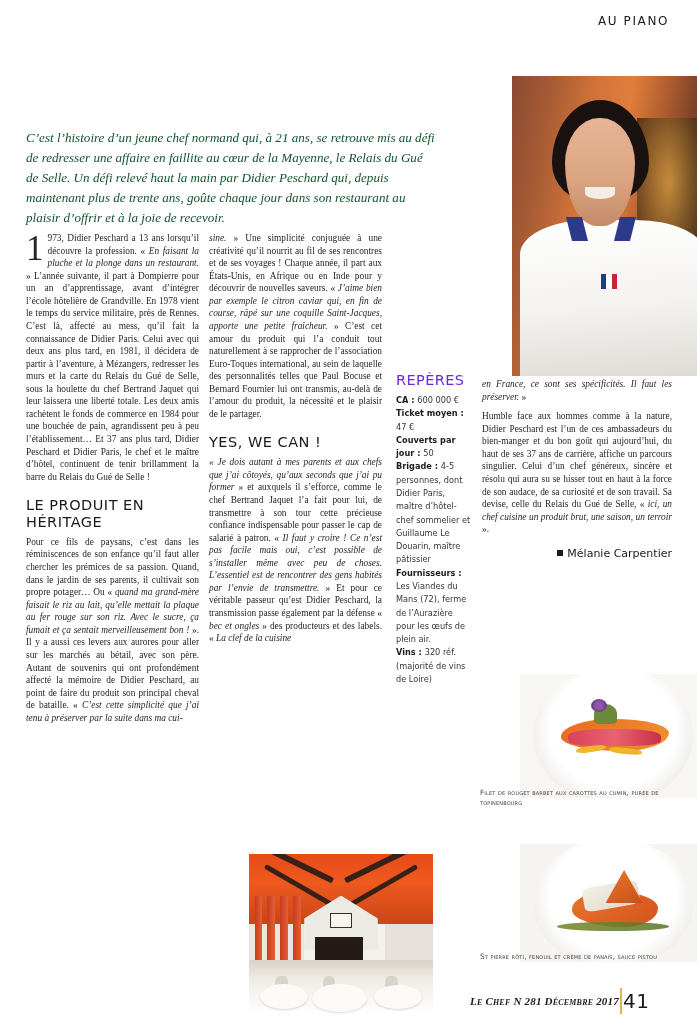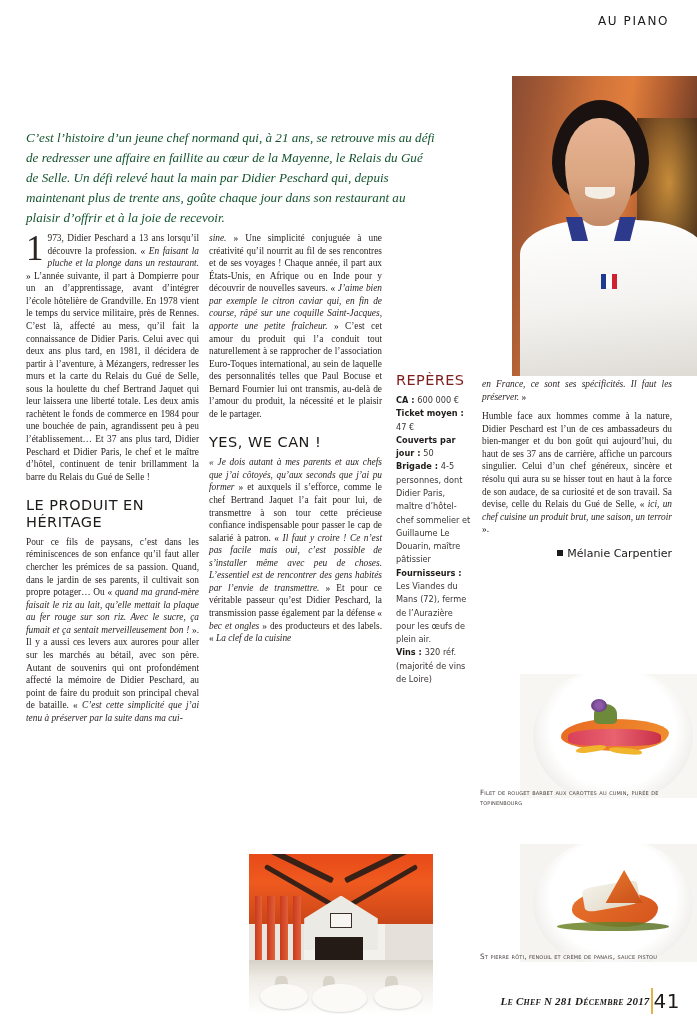--- a/index.html
+++ b/index.html
@@ -120,21 +120,21 @@
   .repere-box {
     position: absolute;
     left: 396px;
     top: 372px;
     width: 78px;
   }
   .repere-title {
     font-family: "DejaVu Sans", "Liberation Sans", sans-serif;
     font-size: 14.5px;
     letter-spacing: 0.4px;
-    color: #7f1d1d;
+    color: #6d28d9;
     margin: 0 0 6px 0;
   }
   .repere-body {
     font-family: "DejaVu Sans", "Liberation Sans", sans-serif;
     font-size: 8.2px;
     line-height: 1.62;
     color: #3a3533;
   }
   .repere-body b { font-weight: 700; color: #1f1c1a; }
 
@@ -189,21 +189,20 @@
   #caption-dish-2 { left: 480px; top: 952px; }
 
   
   .footer {
     position: absolute;
     left: 470px;
     top: 988px;
     width: 210px;
     display: flex;
     align-items: center;
-    justify-content: flex-end;
     gap: 1px;
   }
   .footer-line {
     font-family: "Liberation Serif", "DejaVu Serif", serif;
     font-weight: 700;
     font-style: italic;
     font-variant: small-caps;
     font-size: 11px;
     letter-spacing: 0.2px;
     color: #1d1a18;

